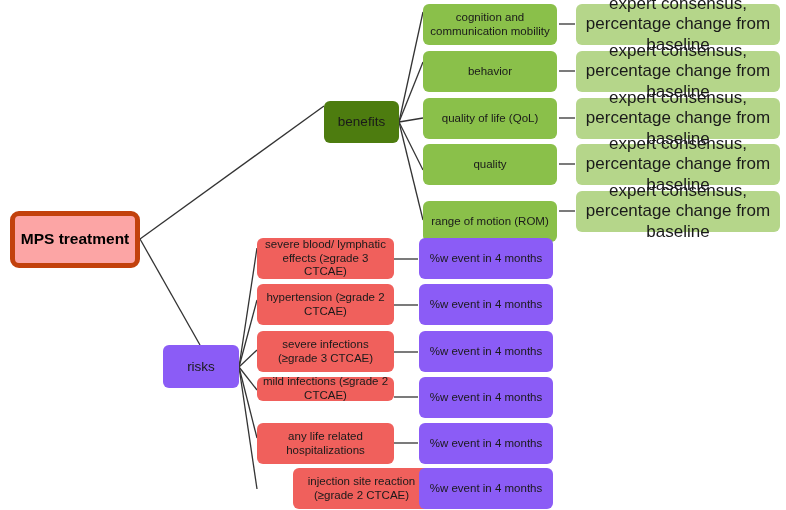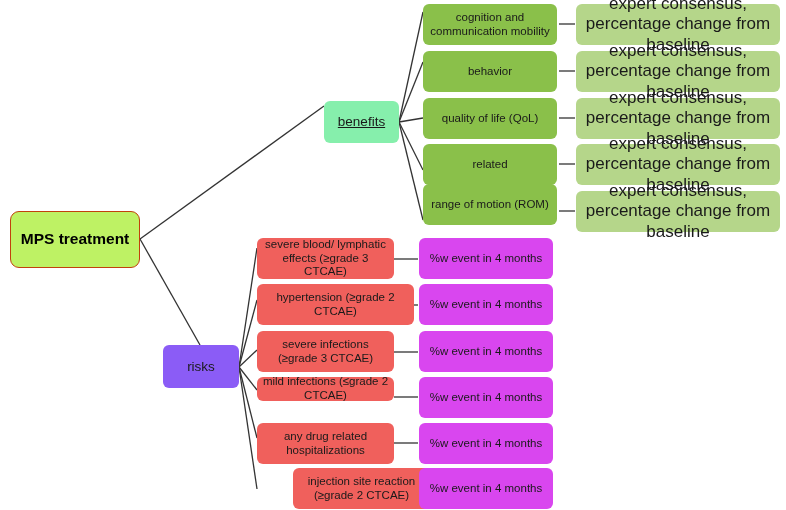--- a/index.html
+++ b/index.html
@@ -35,50 +35,49 @@
     border-radius: 6px;
     line-height: 1.18;
     padding: 0 5px;
     color: #1a1a1a;
   }
   .node span {
     display: block;
     width: 100%;
   }
   .root-node {
-    background: #bef264;
-    border: 1px solid #c2410c;
+    background: #fca5a5;
+    border: 5px solid #c2410c;
     border-radius: 9px;
     font-size: 15.5px;
     font-weight: bold;
     color: #000000;
   }
   .branch-green {
-    background: #86efac;
+    background: #4d7c0f;
     font-size: 13.5px;
-    text-decoration: underline;
   }
   .leaf-green {
     background: #8ac04a;
     font-size: 11.5px;
   }
   .measure-green {
     background: #b5d68a;
     font-size: 17px;
   }
   .branch-red {
     background: #8b5cf6;
     font-size: 13.5px;
   }
   .leaf-red {
     background: #f0605c;
     font-size: 11.5px;
   }
   .measure-red {
-    background: #d946ef;
+    background: #8b5cf6;
     font-size: 11.5px;
   }
 </style>
 </head>
 <body>
 
 <div id="canvas">
 
   <svg id="edges" viewBox="0 0 786 510">
     <g stroke="#333333" stroke-width="1.3" fill="none">
@@ -125,23 +124,23 @@
   <div class="node leaf-green" style="left:423px; top:4px; width:134px; height:41px;">
     <span>cognition and communication mobility</span>
   </div>
   <div class="node leaf-green" style="left:423px; top:51px; width:134px; height:41px;">
     <span>behavior</span>
   </div>
   <div class="node leaf-green" style="left:423px; top:98px; width:134px; height:41px;">
     <span>quality of life (QoL)</span>
   </div>
   <div class="node leaf-green" style="left:423px; top:144px; width:134px; height:41px;">
-    <span>related</span>
-  </div>
-  <div class="node leaf-green" style="left:423px; top:184px; width:134px; height:41px;">
+    <span>quality</span>
+  </div>
+  <div class="node leaf-green" style="left:423px; top:201px; width:134px; height:41px;">
     <span>range of motion (ROM)</span>
   </div>
 
   <div class="node measure-green" style="left:576px; top:4px; width:204px; height:41px;">
     <span>expert consensus, percentage change from baseline</span>
   </div>
   <div class="node measure-green" style="left:576px; top:51px; width:204px; height:41px;">
     <span>expert consensus, percentage change from baseline</span>
   </div>
   <div class="node measure-green" style="left:576px; top:98px; width:204px; height:41px;">
@@ -154,31 +153,31 @@
     <span>expert consensus, percentage change from baseline</span>
   </div>
 
   <div class="node branch-red" style="left:163px; top:345px; width:76px; height:43px;">
     <span>risks</span>
   </div>
 
   <div class="node leaf-red" style="left:257px; top:238px; width:137px; height:41px;">
     <span>severe blood/ lymphatic effects (≥grade 3 CTCAE)</span>
   </div>
-  <div class="node leaf-red" style="left:257px; top:284px; width:157px; height:41px;">
+  <div class="node leaf-red" style="left:257px; top:284px; width:137px; height:41px;">
     <span>hypertension (≥grade 2 CTCAE)</span>
   </div>
   <div class="node leaf-red" style="left:257px; top:331px; width:137px; height:41px;">
     <span>severe infections (≥grade 3 CTCAE)</span>
   </div>
   <div class="node leaf-red" style="left:257px; top:377px; width:137px; height:24px;">
     <span>mild infections (≤grade 2 CTCAE)</span>
   </div>
   <div class="node leaf-red" style="left:257px; top:423px; width:137px; height:41px;">
-    <span>any drug related hospitalizations</span>
+    <span>any life related hospitalizations</span>
   </div>
   <div class="node leaf-red" style="left:257px; top:468px; width:137px; height:41px;margin-left:36px;">
     <span>injection site reaction (≥grade 2 CTCAE)</span>
   </div>
 
   <div class="node measure-red" style="left:419px; top:238px; width:134px; height:41px;">
     <span>%w event in 4 months</span>
   </div>
   <div class="node measure-red" style="left:419px; top:284px; width:134px; height:41px;">
     <span>%w event in 4 months</span>

